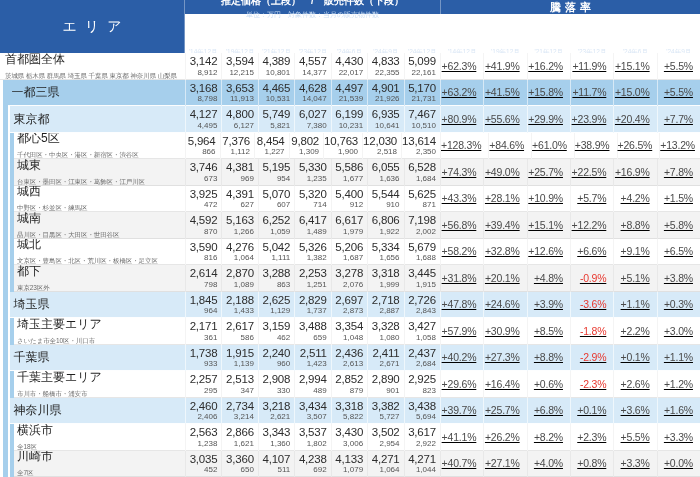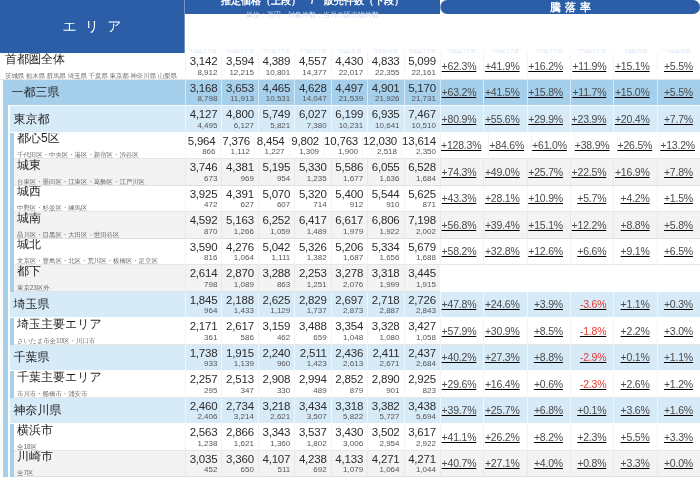--- a/index.html
+++ b/index.html
@@ -23,21 +23,20 @@
     width:255px;background:var(--header-blue,#2B5EA7);color:#fff;
     display:flex;flex-direction:column;align-items:center;justify-content:center;gap:2px;
   }
   .price-band .t1{font-size:10px;font-weight:bold;white-space:nowrap;}
   .price-band .t2{font-size:7px;color:#C9DCF2;white-space:nowrap;}
   .change-band{
     flex:1;background:var(--header-blue,#2B5EA7);color:#fff;
     display:flex;align-items:center;justify-content:center;
     font-size:11px;font-weight:bold;letter-spacing:4px;text-indent:4px;
     border-left:1px solid rgba(255,255,255,.35);
-    border-radius:10px;
   }
   .subhead{display:flex;height:25px;border-top:1px solid rgba(255,255,255,.45);}
   .shcell{
     display:flex;flex-direction:column;align-items:center;justify-content:center;gap:1px;
     background:var(--subheader-blue,#3C70B5);color:#fff;
     border-left:1px solid rgba(255,255,255,.45);
     margin-top:31px;
   }
   .shcell:first-child{border-left:none;}
   .shcell.p{width:36.43px;}
@@ -929,20 +928,40 @@
           </div>
           <div class="pcell">
             <div class="pv">
               <span>3,445</span>
             </div>
             <div class="cv">
               <span>1,915</span>
             </div>
           </div>
         </div>
+        <div class="changes">
+          <div class="ccell">
+            <div class="cval">+31.8%</div>
+          </div>
+          <div class="ccell">
+            <div class="cval">+20.1%</div>
+          </div>
+          <div class="ccell">
+            <div class="cval">+4.8%</div>
+          </div>
+          <div class="ccell">
+            <div class="cval neg">-0.9%</div>
+          </div>
+          <div class="ccell">
+            <div class="cval">+5.1%</div>
+          </div>
+          <div class="ccell">
+            <div class="cval">+3.8%</div>
+          </div>
+        </div>
       </div>
       <div class="row lvl2 bg-paleblue">
         <div class="leftcell">
           <div class="gut g1"></div>
           <div class="gut b1"></div>
           <div class="gut g2"></div>
           <div class="labwrap">
             <div class="rname">埼玉県</div>
           </div>
         </div>

